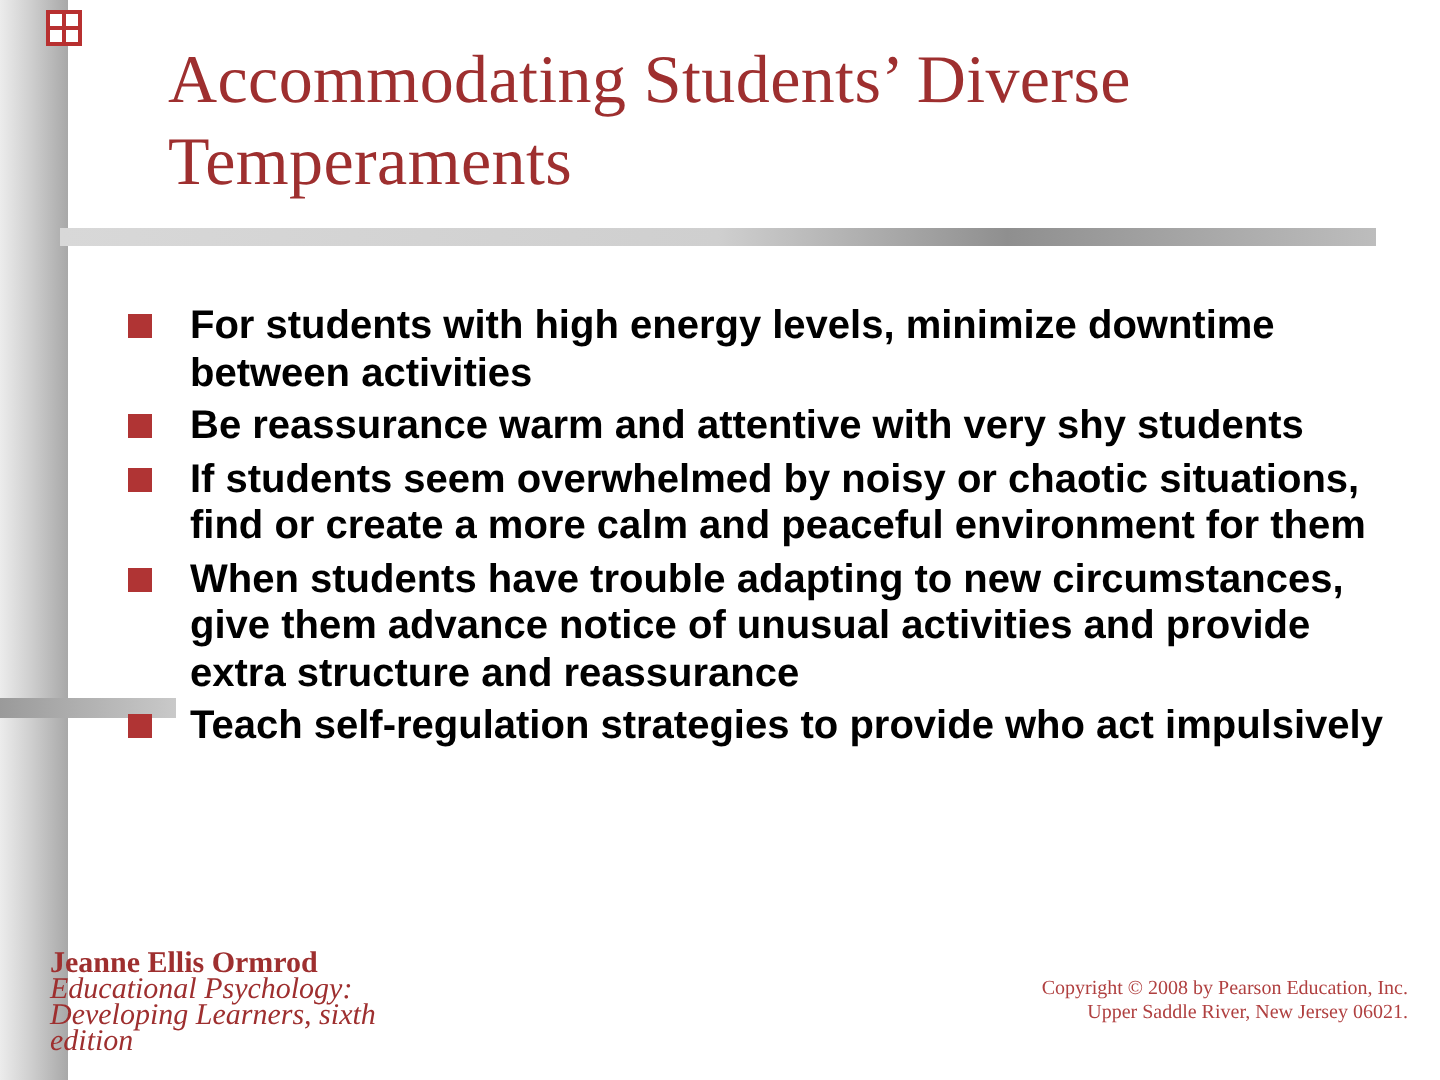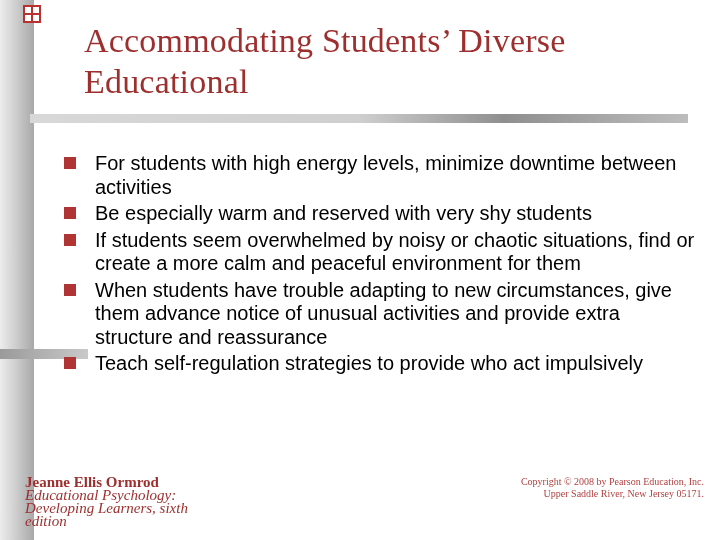--- a/index.html
+++ b/index.html
@@ -41,65 +41,65 @@
   }
 
   
   .mid-bar {
     position:absolute; left:0; top:349px; width:88px; height:10px;
     background:linear-gradient(to right,#9a9a9a 0%,#c9c9c9 100%);
   }
 
   ul.bullets {
     position:absolute; left:64px; top:152px; width:636px;
-    list-style:none; margin:0; padding:0;
+    list-style:none; margin:0; padding:0;font-weight:bold;
   }
   ul.bullets li {
     position:relative; padding-left:31px; margin:0 0 3px 0;
     font-size:20px; line-height:23.5px; color:#000000;
   }
   .bullet-sq {
     position:absolute; left:0; top:5px; width:12px; height:12px;
     background:#b03434;
   }
 
   .footer-left {
     position:absolute; left:25px; top:476px; width:185px;
     font-family:"Liberation Serif", serif; font-size:15px; line-height:13px;
     color:#9e2f2f;
   }
   .footer-left .author { font-weight:bold; }
   .footer-left .book { font-style:italic; }
 
   .footer-right {
-    position:absolute; right:16px; top:476px; width:260px; text-align:right;
+    position:absolute; right:16px; top:489px; width:260px; text-align:right;
     font-family:"Liberation Serif", serif; font-size:10px; line-height:12px;
     color:#b04040;
   }
 </style>
 </head>
 <body>
 
 <div class="slide">
 
   <div class="left-bar"></div>
   <div class="mid-bar"></div>
   <div class="logo"></div>
 
-  <div class="title">Accommodating Students’ Diverse Educational</div>
+  <div class="title">Accommodating Students’ Diverse Temperaments</div>
   <div class="title-underline"></div>
 
   <ul class="bullets">
     <li>
       <span class="bullet-sq"></span>
       <span>For students with high energy levels, minimize downtime between activities</span>
     </li>
     <li>
       <span class="bullet-sq"></span>
-      <span>Be especially warm and reserved with very shy students</span>
+      <span>Be reassurance warm and attentive with very shy students</span>
     </li>
     <li>
       <span class="bullet-sq"></span>
       <span>If students seem overwhelmed by noisy or chaotic situations, find or create a more calm and peaceful environment for them</span>
     </li>
     <li>
       <span class="bullet-sq"></span>
       <span>When students have trouble adapting to new circumstances, give them advance notice of unusual activities and provide extra structure and reassurance</span>
     </li>
     <li>
@@ -108,16 +108,16 @@
     </li>
   </ul>
 
   <div class="footer-left">
     <div class="author">Jeanne Ellis Ormrod</div>
     <div class="book">Educational Psychology: Developing Learners, sixth edition</div>
   </div>
 
   <div class="footer-right">
     <div>Copyright © 2008 by Pearson Education, Inc.</div>
-    <div>Upper Saddle River, New Jersey 05171.</div>
+    <div>Upper Saddle River, New Jersey 06021.</div>
   </div>
 
 </div>
 
 </body></html>

